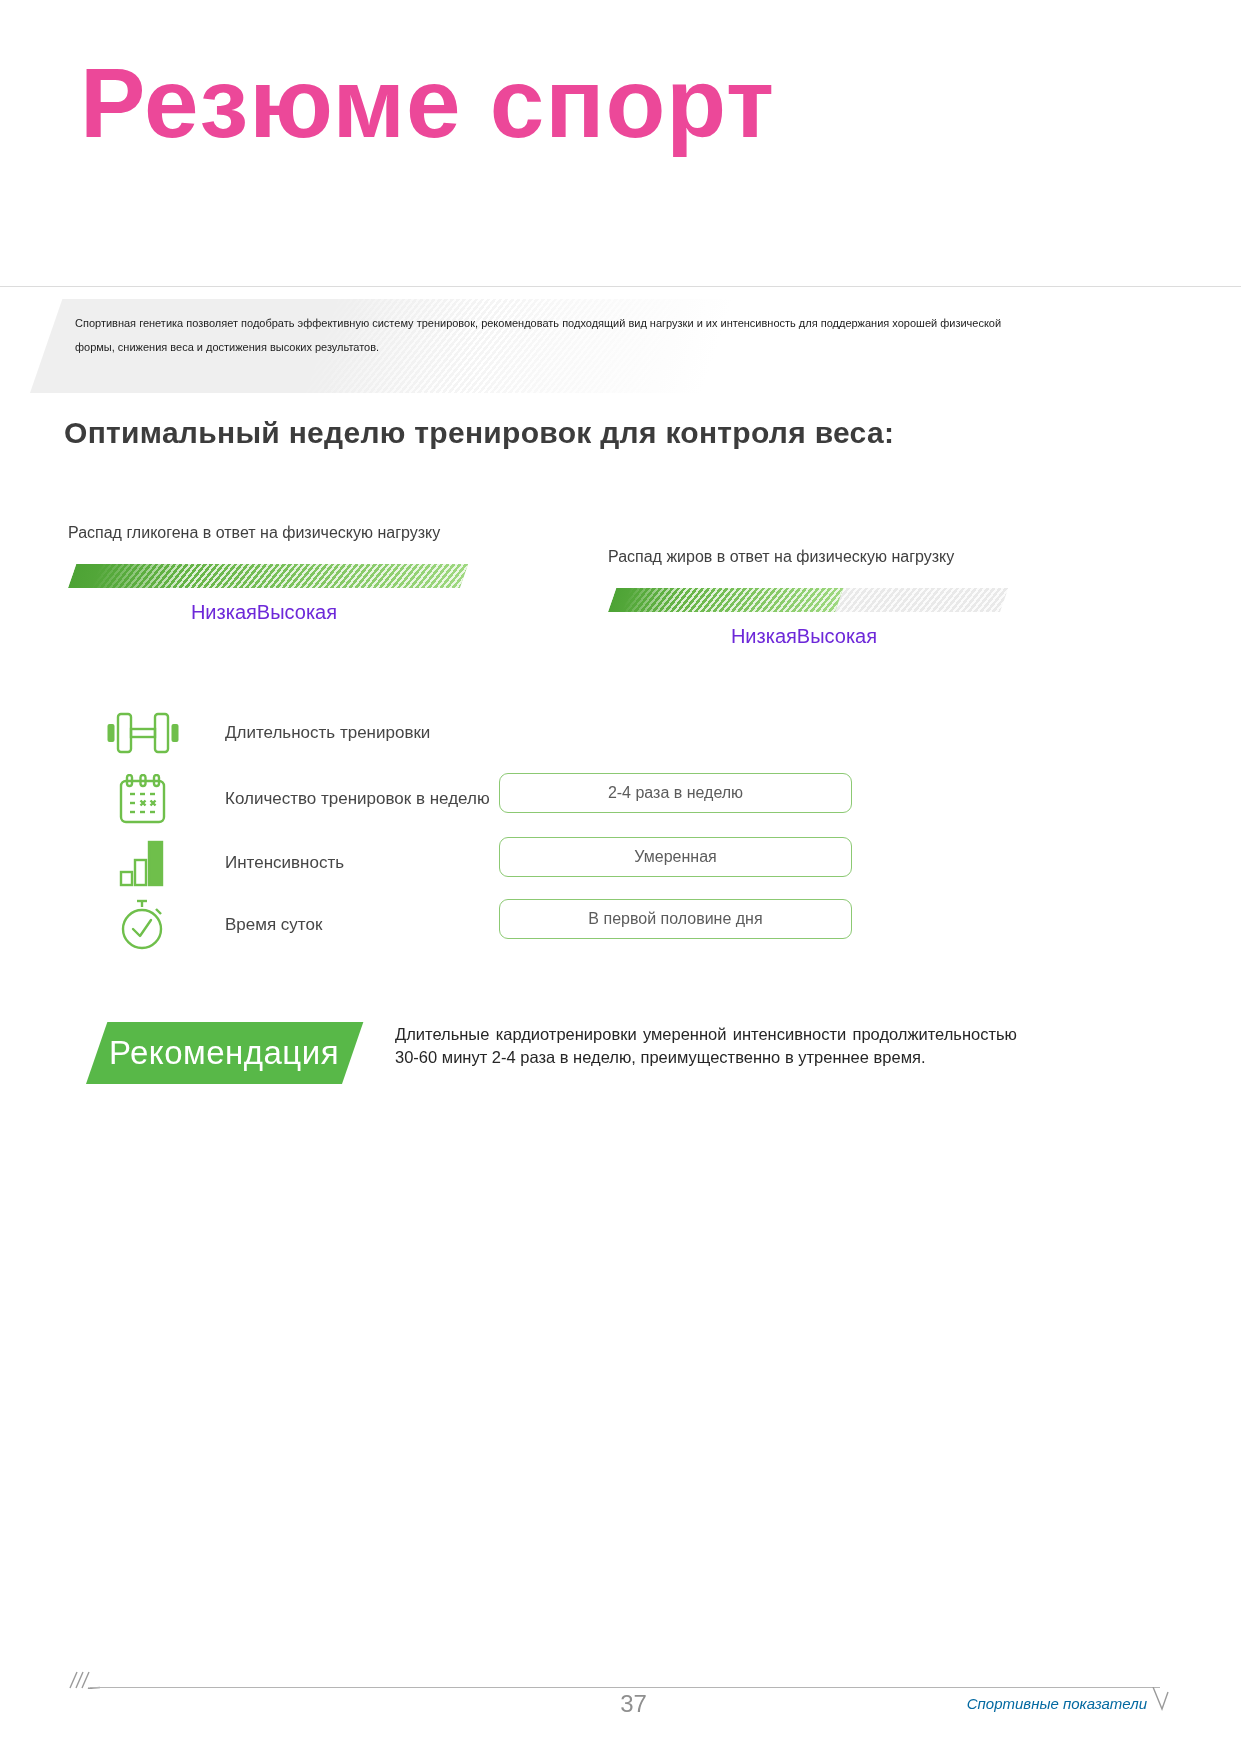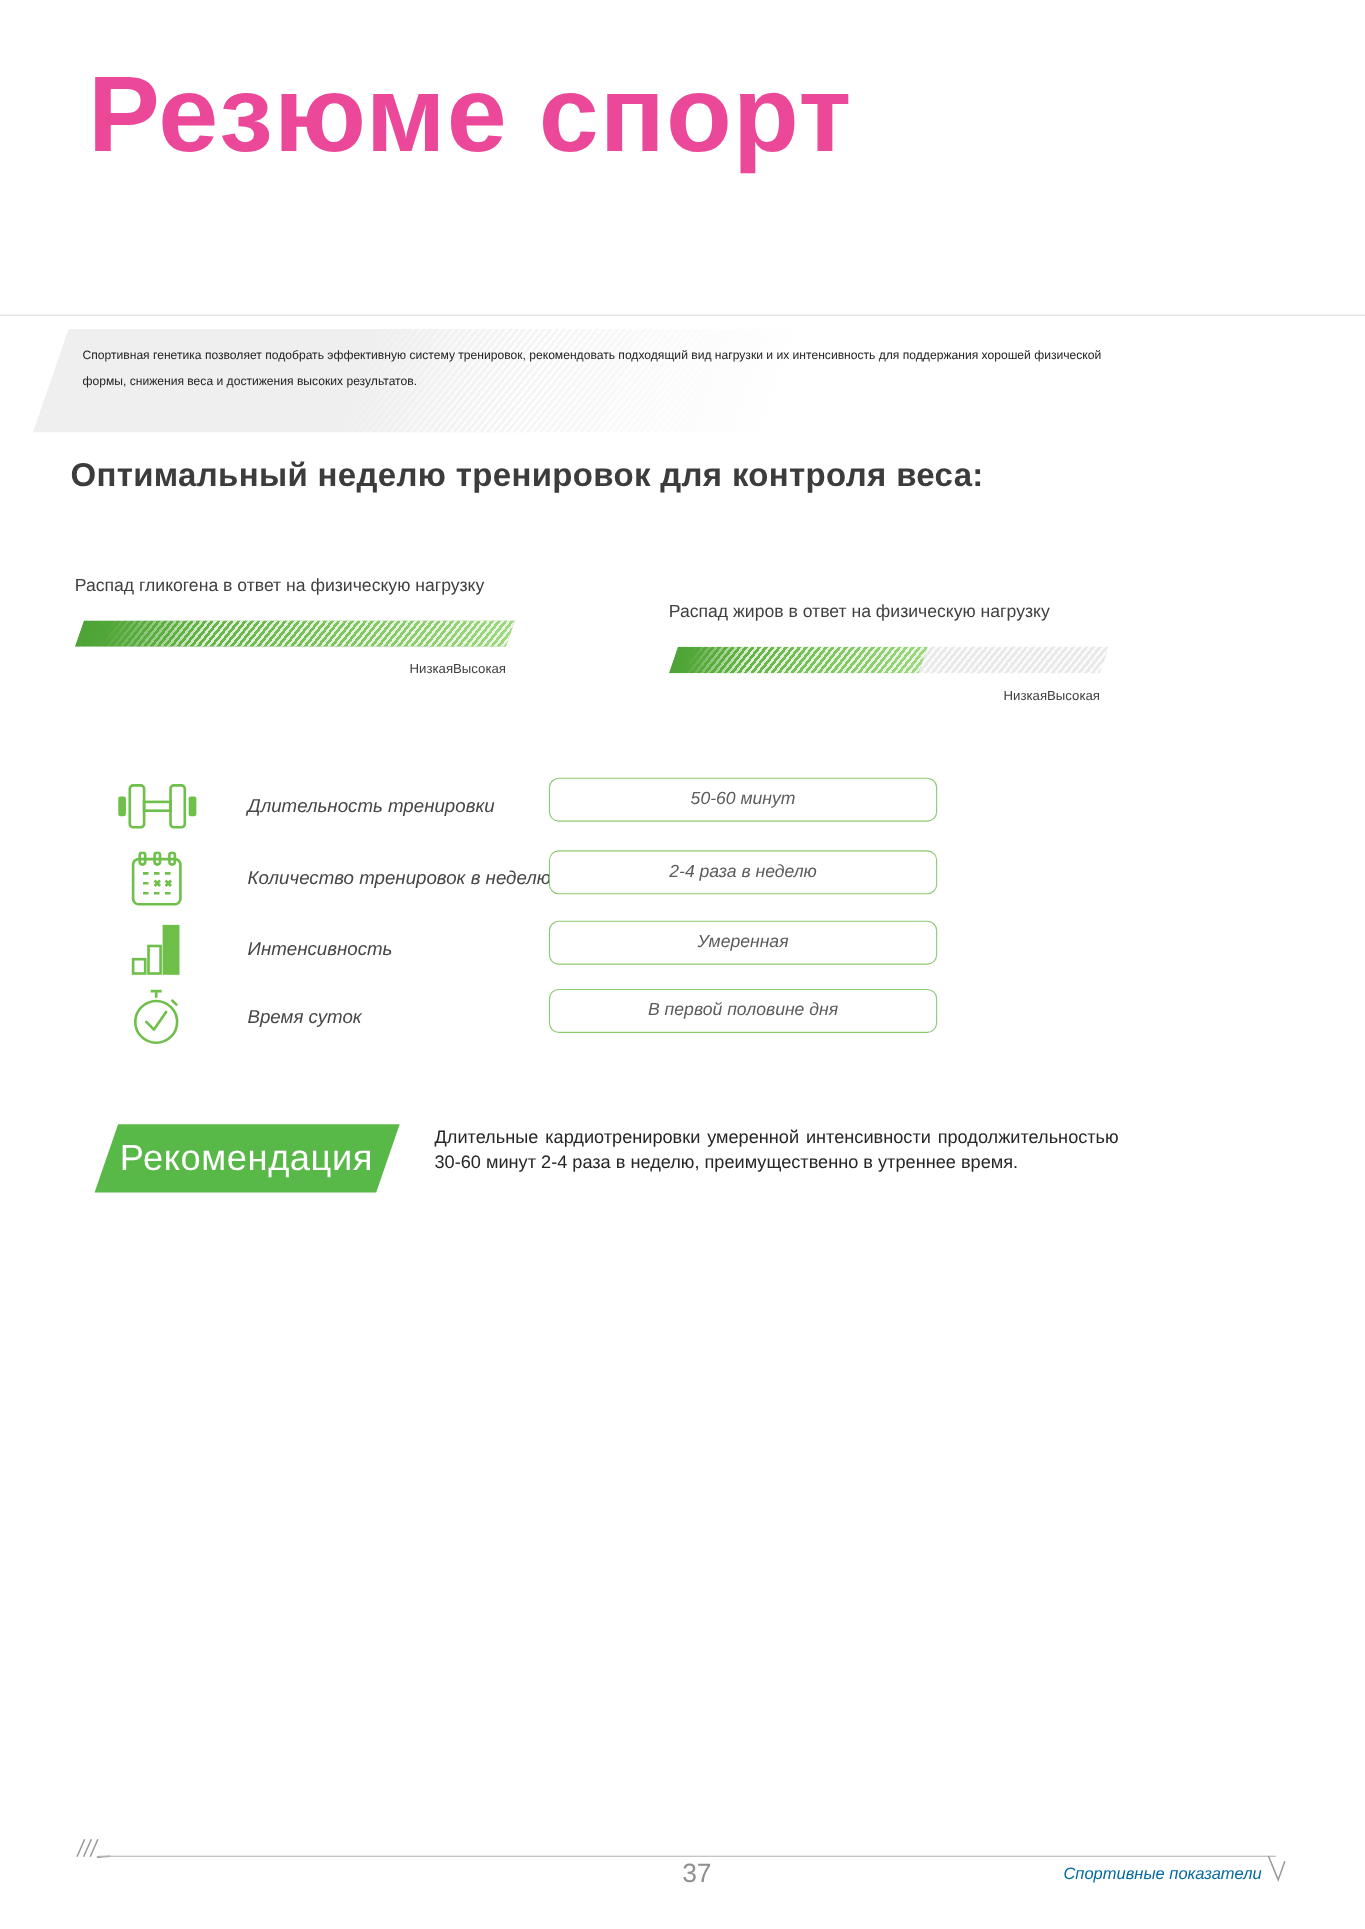--- a/index.html
+++ b/index.html
@@ -50,25 +50,25 @@
   .bar-fill{
     position:absolute; left:0; top:0; bottom:0;
     background:linear-gradient(90deg,#4da335 0%,#66b447 30%,#9ed87f 100%);
   }
   .bar-fill::after{
     content:""; position:absolute; inset:0;
     background:repeating-linear-gradient(115deg,rgba(255,255,255,0) 0 3px,rgba(255,255,255,.8) 3px 5.5px);
     -webkit-mask:linear-gradient(90deg,transparent 0 6%,#000 30% 100%);
             mask:linear-gradient(90deg,transparent 0 6%,#000 30% 100%);
   }
-  .bar-scale{ display:flex; justify-content:flex-end; margin-top:13px;
-    font-size:12px; color:#404040; }
-
-  
-  .param-row{ left:0; width:1241px; height:66px;font-style:italic; }
+  .bar-scale{ display:flex; justify-content:center; margin-top:13px;
+    font-size:20px; color:#6d28d9; }
+
+  
+  .param-row{ left:0; width:1241px; height:66px; }
   .param-row .icon-cell{ position:absolute; left:105px; top:0; width:76px; height:66px;
     display:flex; align-items:center; justify-content:center; }
   .param-row .row-label{ position:absolute; left:225px; top:0; height:66px;
     display:flex; align-items:center; font-size:17px; color:#464646; }
   .value-box{
     position:absolute; left:499px; top:7px; width:353px; height:40px;
     border:1.5px solid #8cc973; border-radius:9px; background:#fff;
     display:flex; align-items:center; justify-content:center;
     font-size:16px; color:#5c5c5c;
   }
@@ -134,21 +134,20 @@
   <div class="icon-cell">
     <svg class="icon-svg" width="74" height="48" viewBox="0 0 74 48">
       <rect x="1.5" y="15" width="7" height="18" rx="2" fill="#6fbf4b" stroke="none"></rect>
       <rect x="12" y="5" width="13" height="38" rx="3"></rect>
       <rect x="25" y="20" width="24" height="8"></rect>
       <rect x="49" y="5" width="13" height="38" rx="3"></rect>
       <rect x="65.5" y="15" width="7" height="18" rx="2" fill="#6fbf4b" stroke="none"></rect>
     </svg>
   </div>
   <div class="row-label">Длительность тренировки</div>
-  <div class="value-box">50-60 минут</div>
 </div>
 
 <div class="abs param-row" style="top:766px">
   <div class="icon-cell">
     <svg class="icon-svg" width="48" height="50" viewBox="0 0 48 50" stroke-width="2">
       <rect x="2" y="7" width="43" height="41" rx="5"></rect>
       <rect x="8" y="1" width="5" height="11" rx="2.5"></rect>
       <rect x="21.5" y="1" width="5" height="11" rx="2.5"></rect>
       <rect x="35" y="1" width="5" height="11" rx="2.5"></rect>
       <line x1="11" y1="20" x2="16" y2="20"></line>

